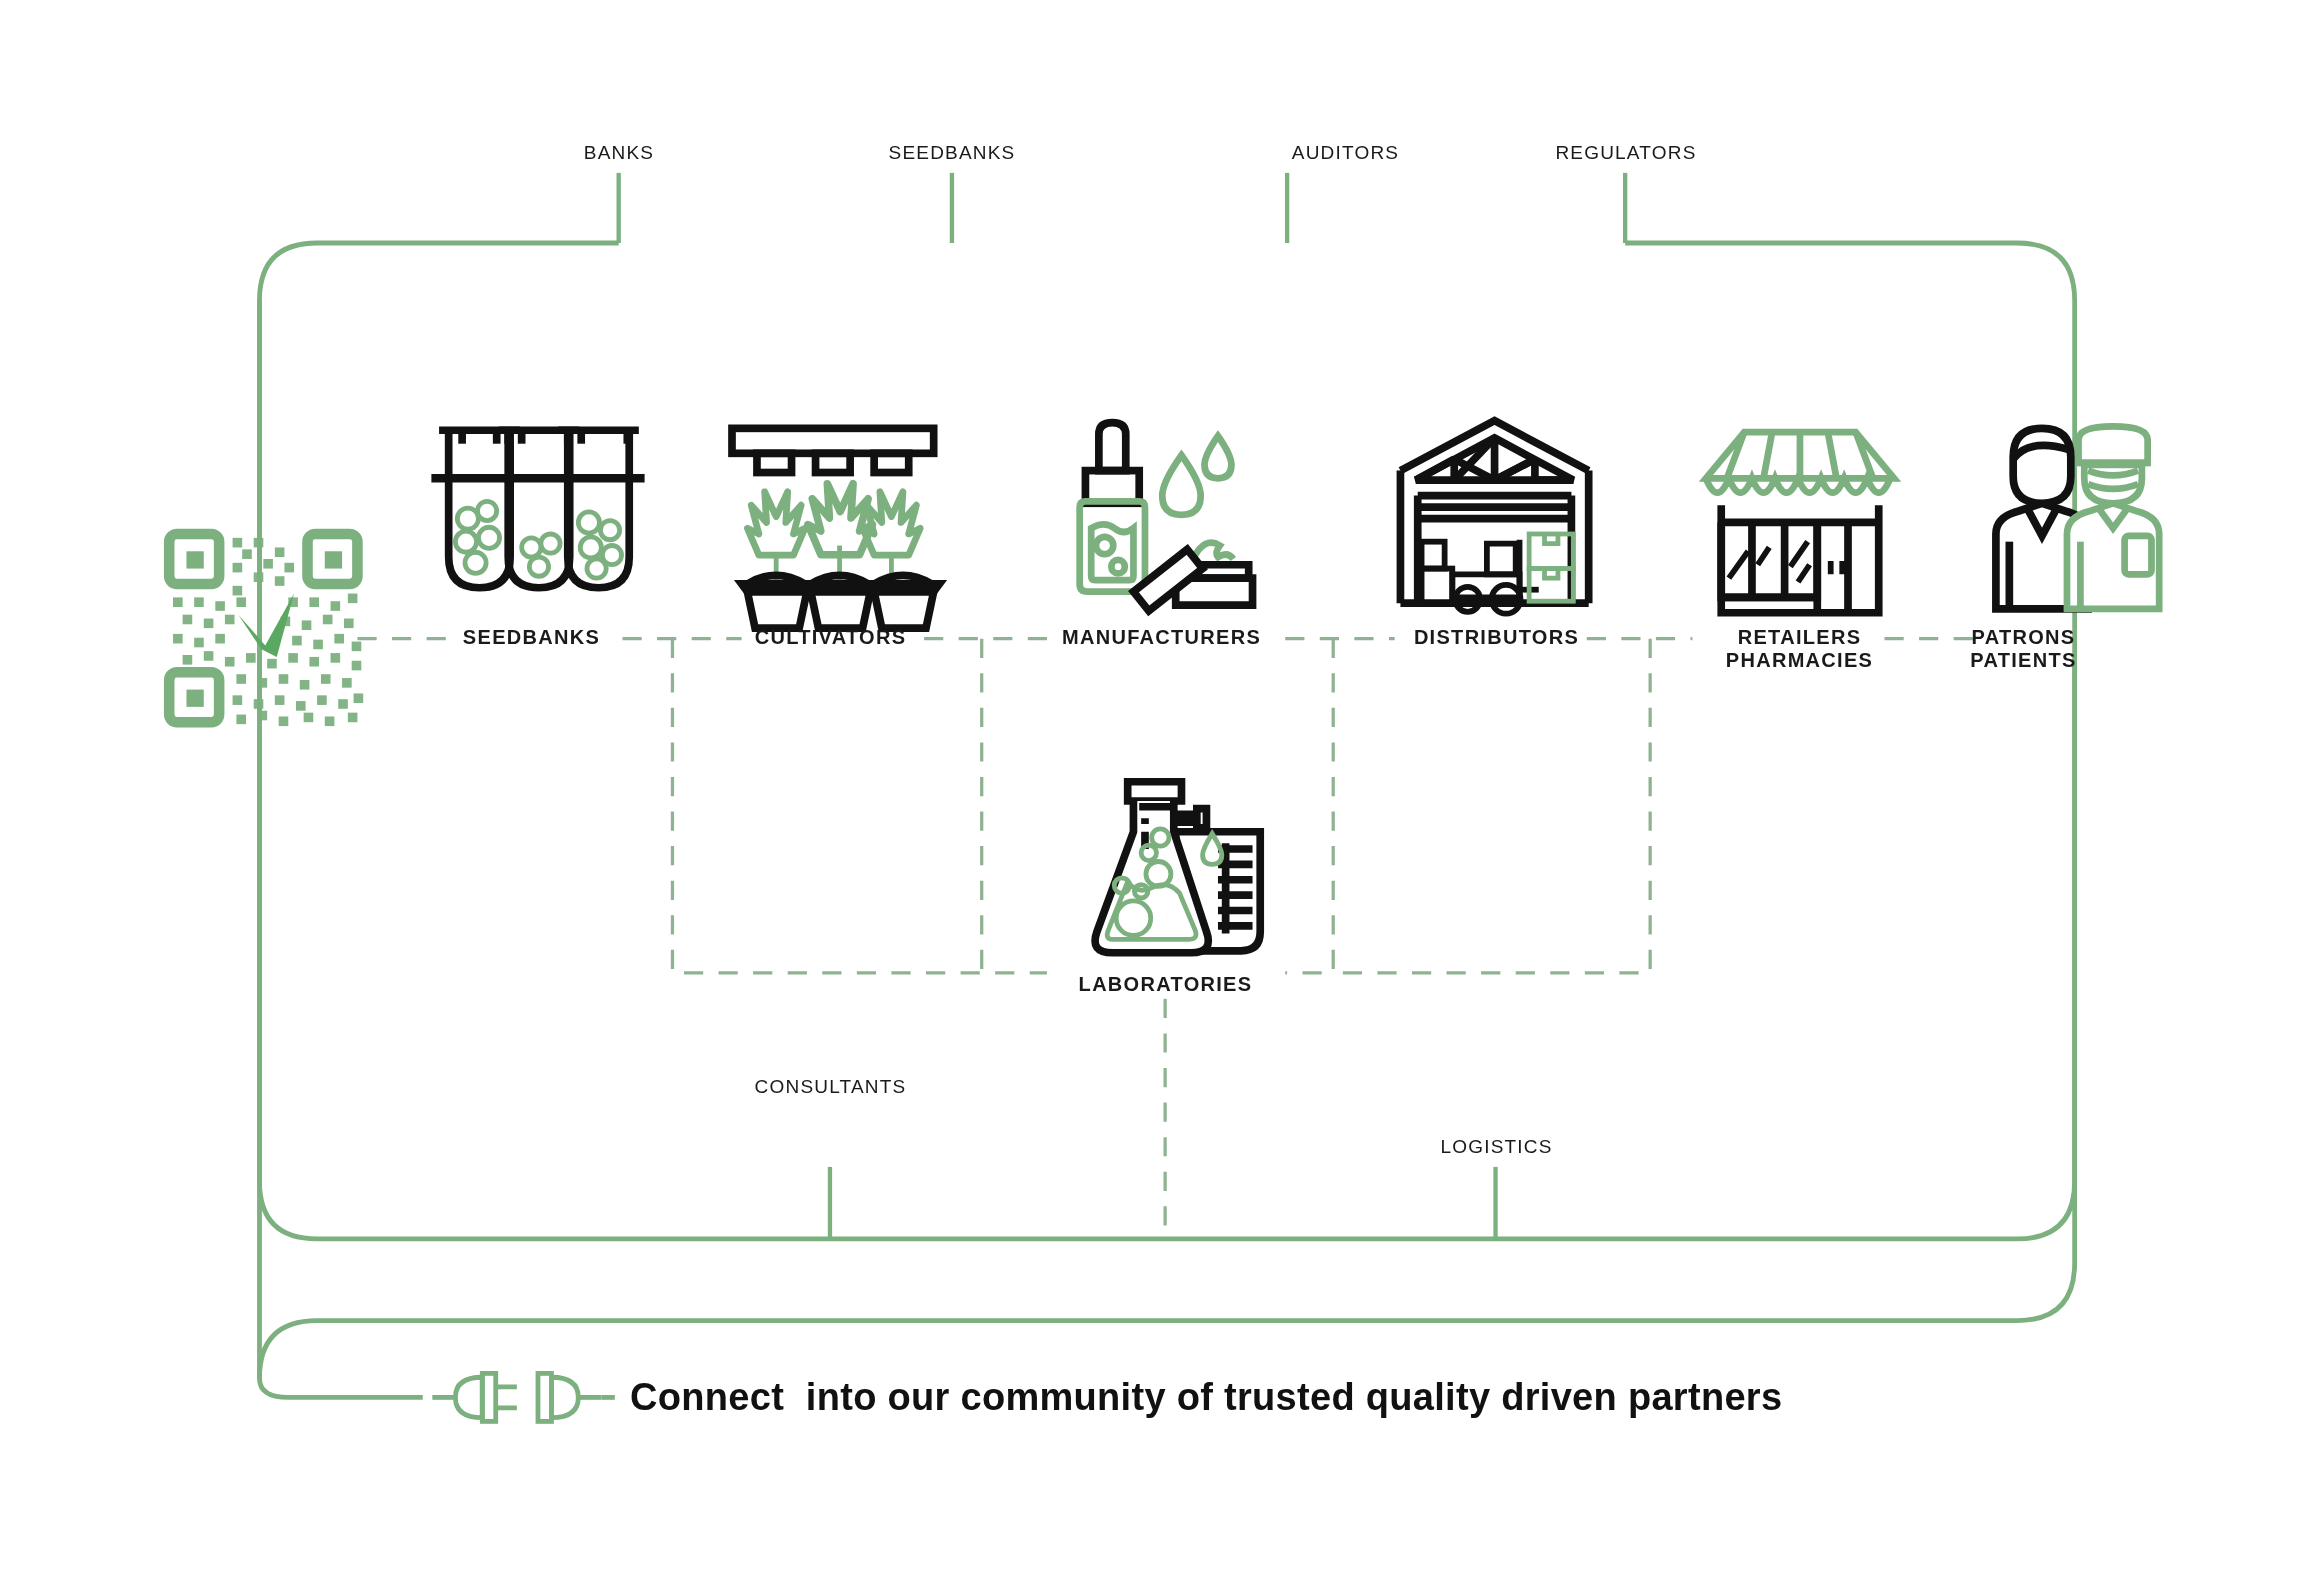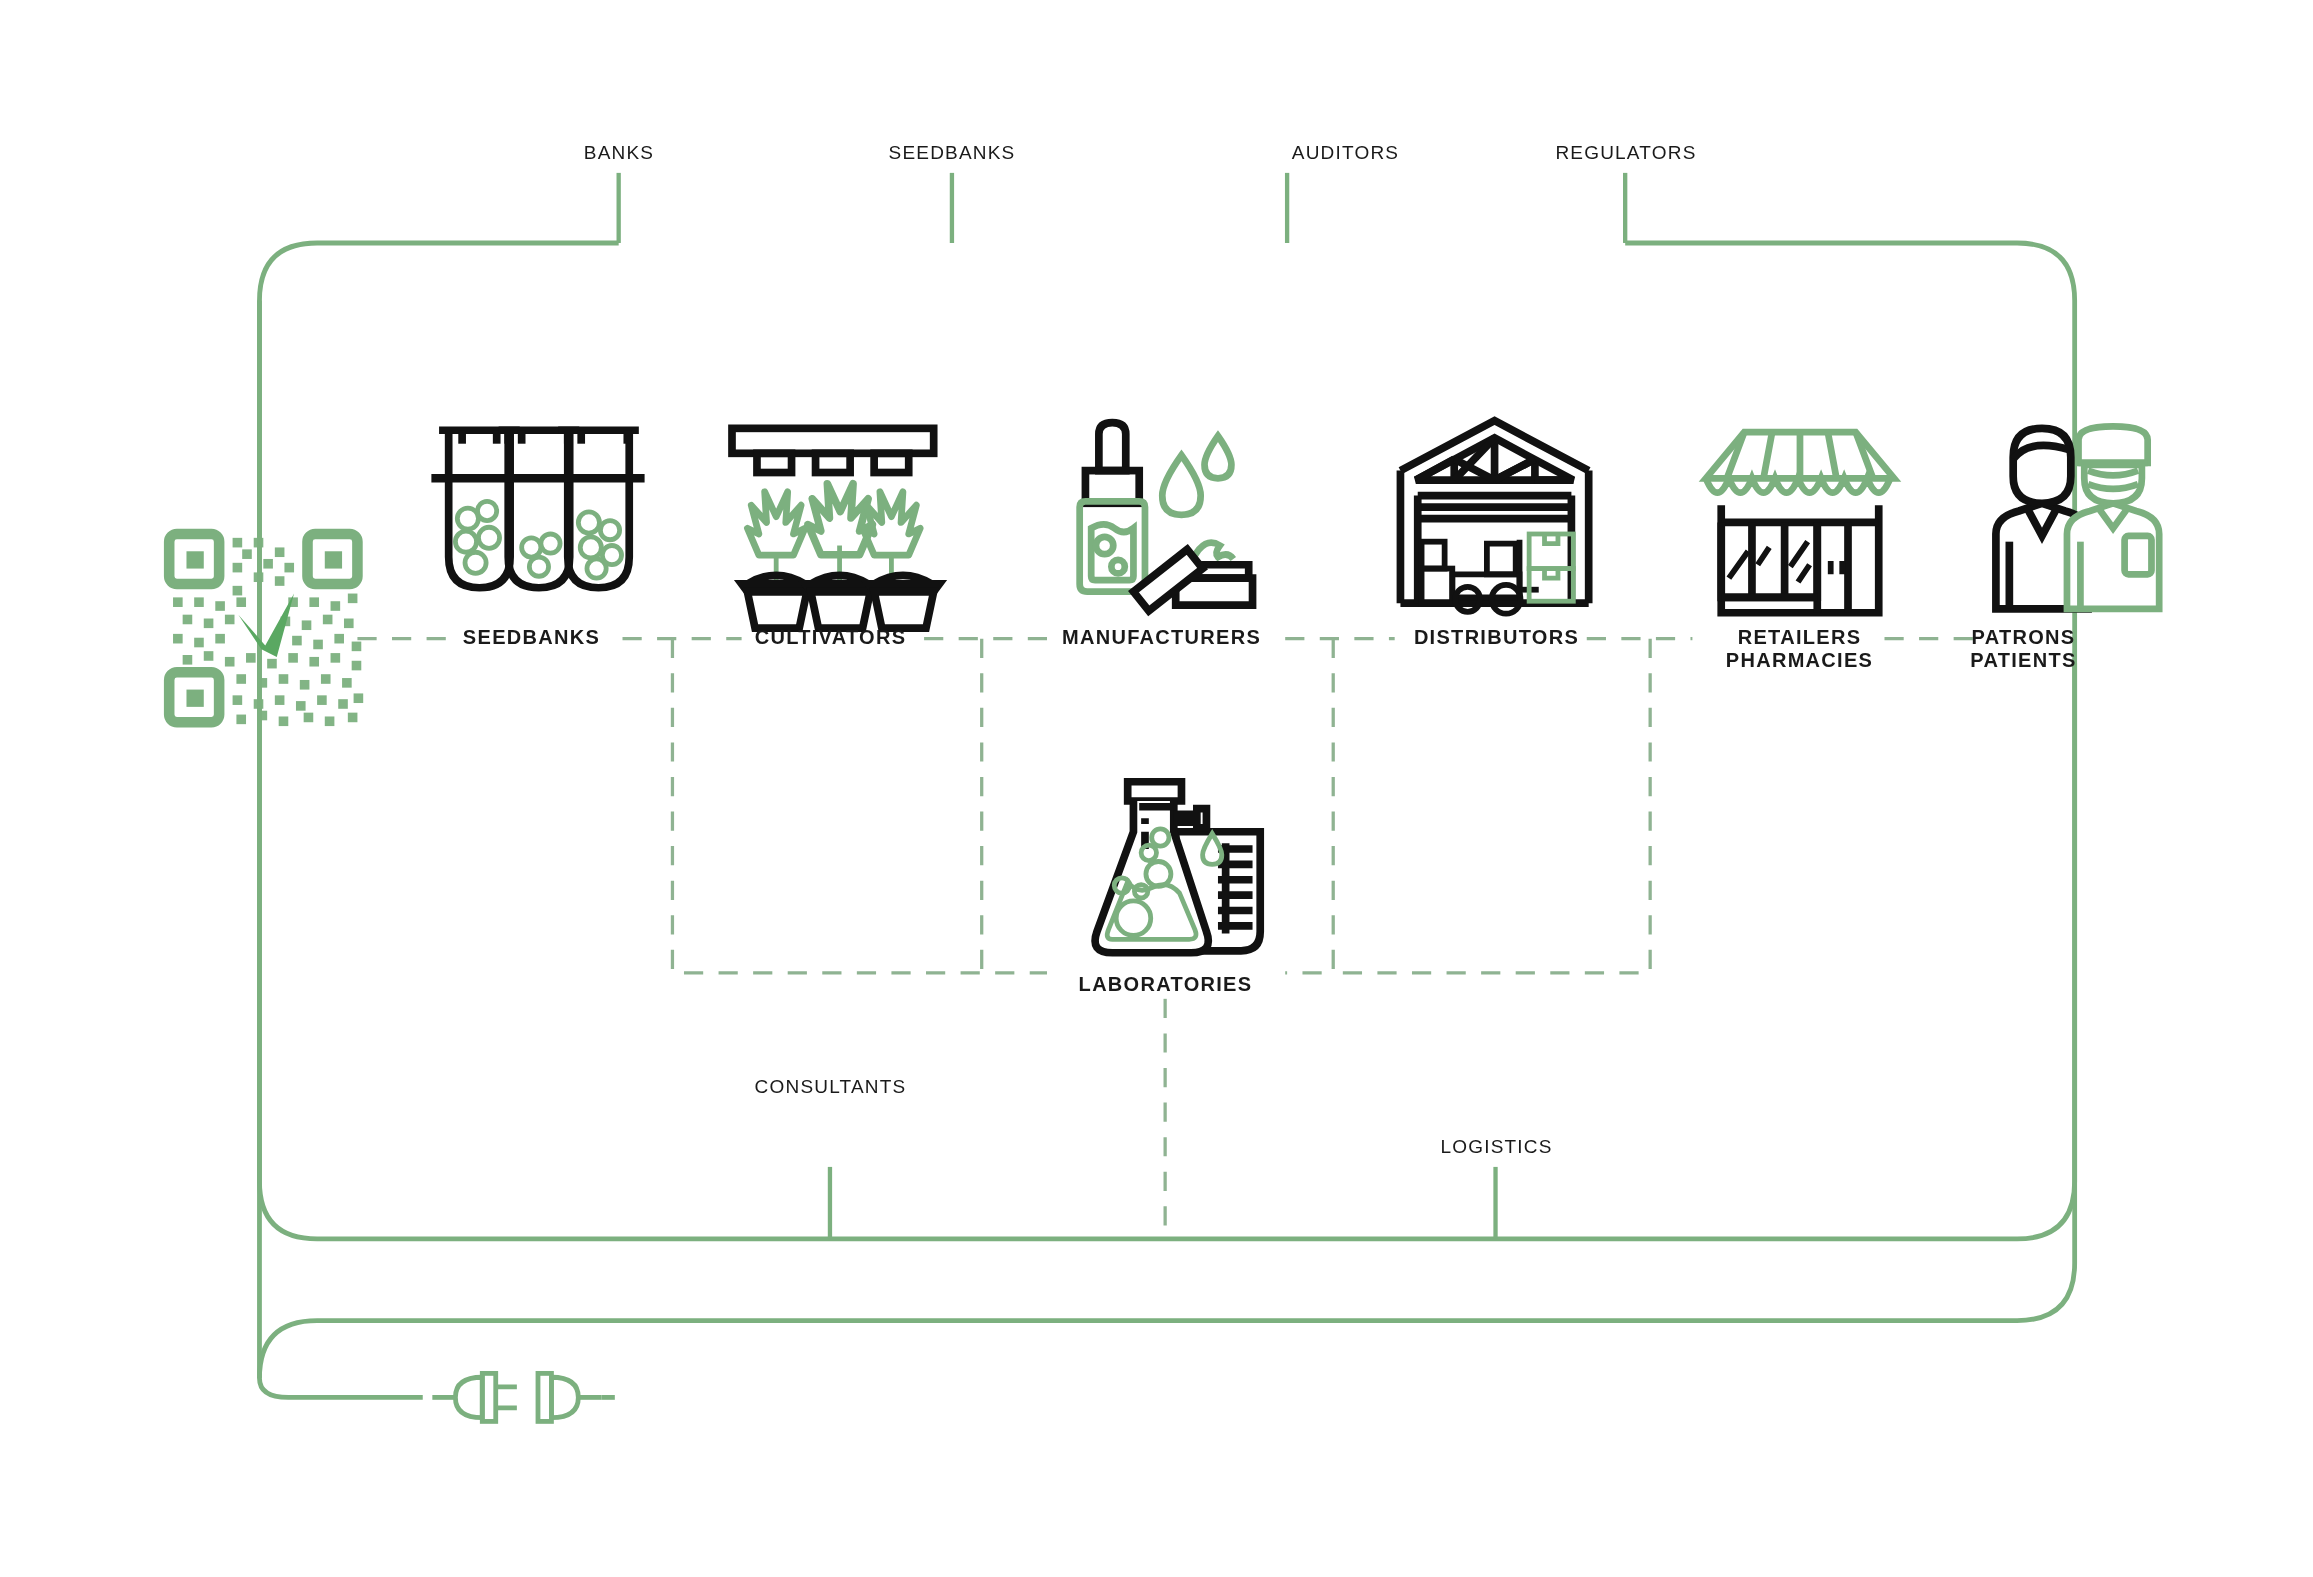--- a/index.html
+++ b/index.html
@@ -422,15 +422,16 @@
   <div class="lbl node-label" style="left:715px; top:626px; width:231px;">CULTIVATORS</div>
   <div class="lbl node-label" style="left:1027px; top:626px; width:269px;">MANUFACTURERS</div>
   <div class="lbl node-label" style="left:1381px; top:626px; width:231px;">DISTRIBUTORS</div>
   <div class="lbl node-label" style="left:1684px; top:626px; width:231px;">RETAILERS
 PHARMACIES</div>
   <div class="lbl node-label" style="left:1908px; top:626px; width:231px;">PATRONS
 PATIENTS</div>
 
   <div class="lbl node-label" style="left:1050px; top:973px; width:231px;">LABORATORIES</div>
 
+  <div class="tagline" style="left:630px; top:1376px;">Connect  into our community of trusted quality driven partners</div>
 
 </div>
 
 
 </body></html>

